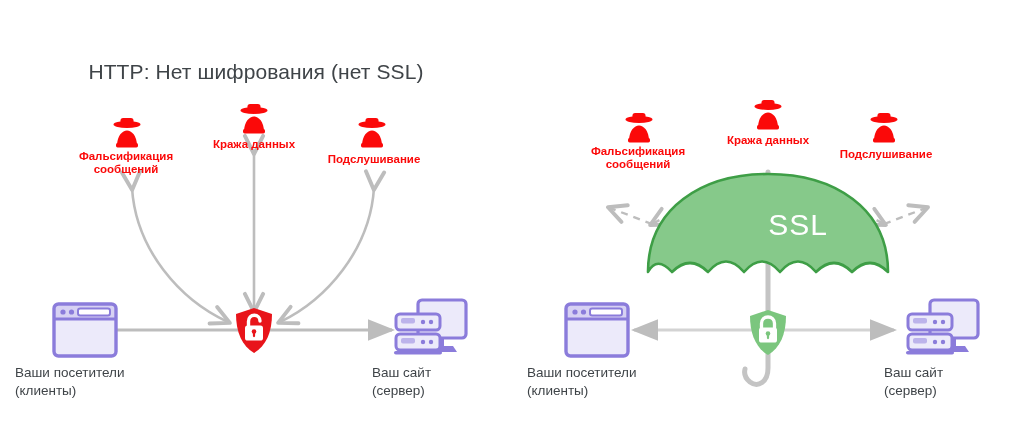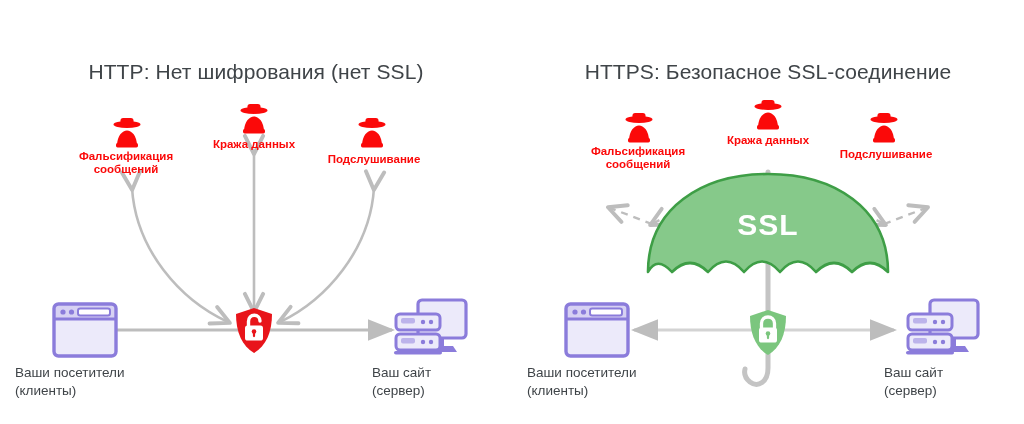--- a/index.html
+++ b/index.html
@@ -59,23 +59,23 @@
     color: #3f4448;
     font-size: 13.5px;
     text-align: left;
     line-height: 18px;
     white-space: nowrap;
   }
   .ssl-word {
     position: absolute;
     color: #ffffff;
     font-size: 30px;
-    font-weight: bold;
+    font-weight: normal;
     letter-spacing: 1px;
-    text-align: center;
+    text-align: right;
     white-space: nowrap;
   }
 </style>
 </head>
 <body>
 
 <div class="panel" id="panel-http">
 
   <div class="panel-title">HTTP: Нет шифрования (нет SSL)</div>
 
@@ -178,21 +178,20 @@
     <div>(клиенты)</div>
   </div>
   <div class="node-label" style="left:372px; top:364px; width:114px;">
     <div>Ваш сайт</div>
     <div>(сервер)</div>
   </div>
 </div>
 
 <div class="panel" id="panel-https">
 
-  <div class="panel-title">HTTPS: Безопасное SSL-соединение</div>
 
   <svg class="svg-layer" viewBox="0 0 512 424">
     <defs>
       <marker id="ah-solid-r" markerWidth="10" markerHeight="10" refX="8" refY="5" orient="auto">
         <path d="M0,1.4 L9,5 L0,8.6 Z" fill="#bdbdbd"></path>
       </marker>
       <marker id="ah-dash-r" markerWidth="10" markerHeight="10" refX="7.5" refY="4.5" orient="auto">
         <path d="M1,0.8 L8.4,4.5 L1,8.2" fill="none" stroke="#bdbdbd" stroke-width="1.6" stroke-linecap="round" stroke-linejoin="round"></path>
       </marker>
     </defs>

